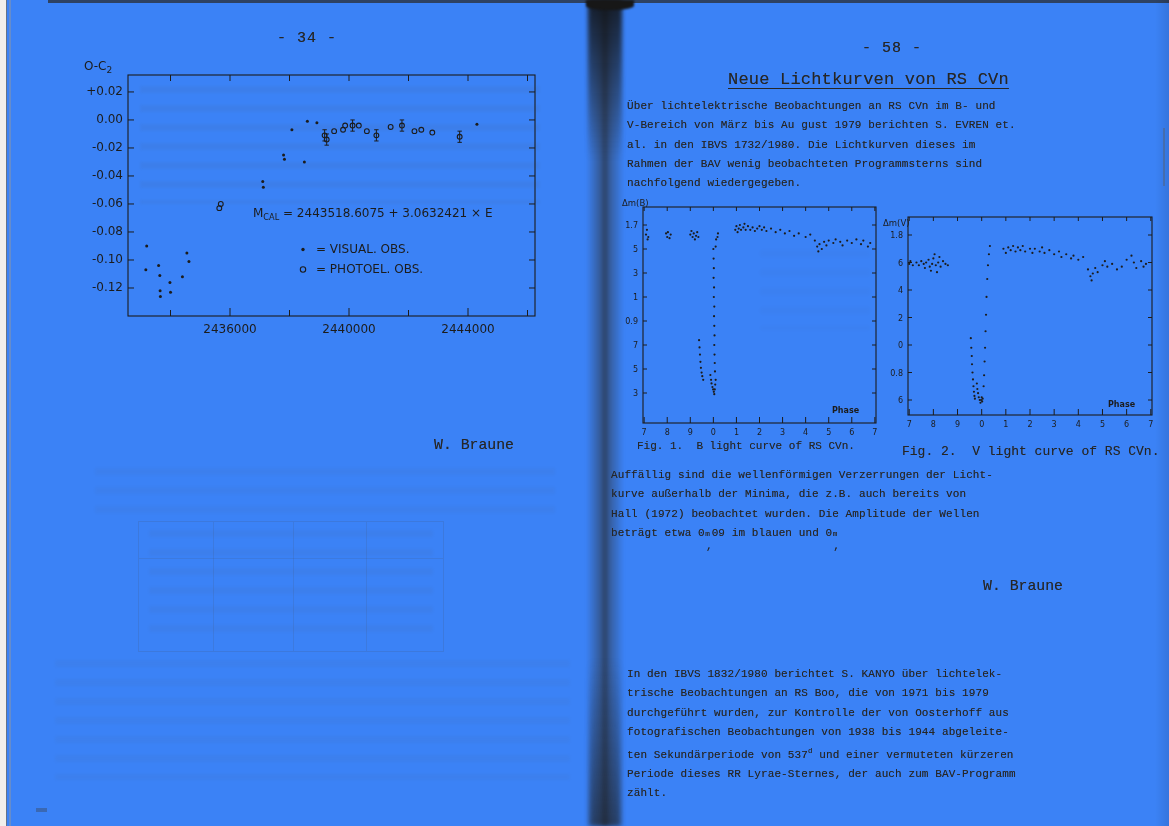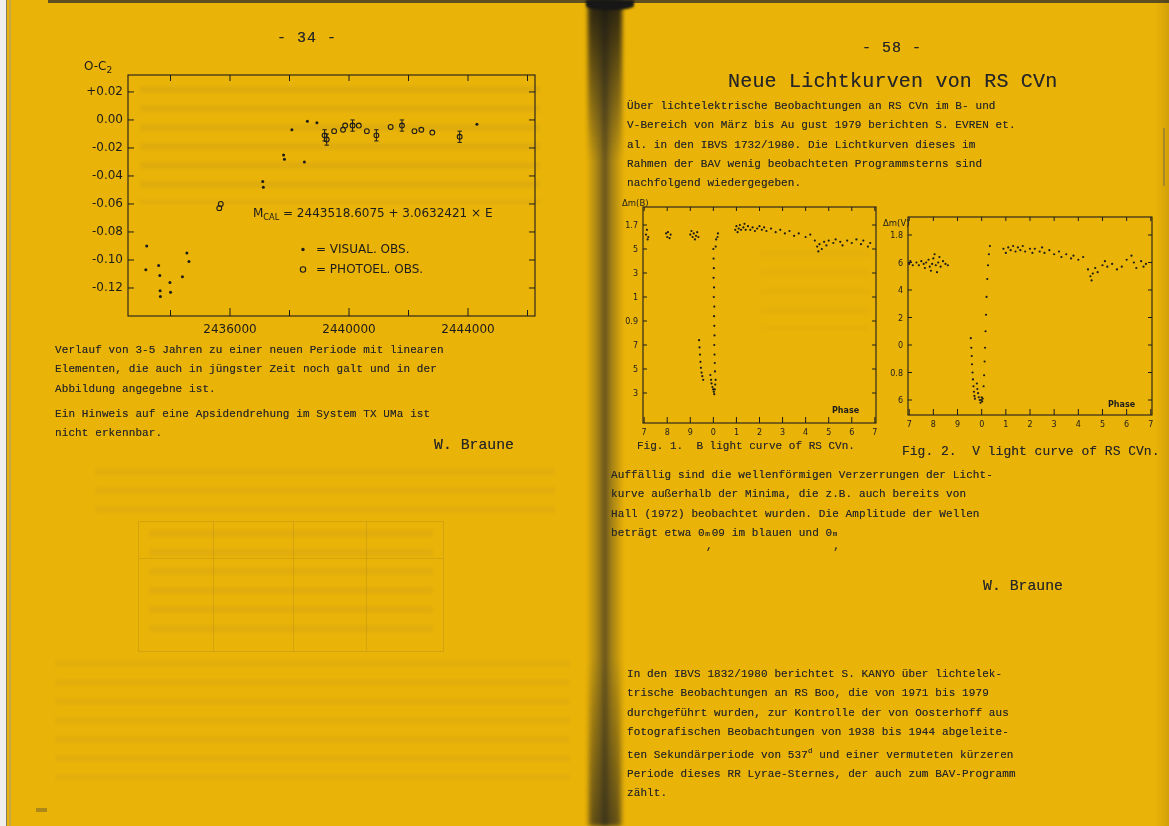--- a/index.html
+++ b/index.html
@@ -1,23 +1,23 @@
 <!DOCTYPE html>
 <html><head>
 <meta charset="utf-8">
 <style>
   html,body{margin:0;padding:0;}
   body{width:1169px;height:826px;overflow:hidden;background:#b5b3ae;}
-  #scan{position:relative;width:1169px;height:826px;background:#eab308;overflow:hidden;
+  #scan{position:relative;width:1169px;height:826px;background:#3b82f6;overflow:hidden;
         font-family:"Liberation Mono","DejaVu Sans Mono",monospace;color:#262626;}
   .txt{position:absolute;white-space:pre-wrap;font-size:11px;line-height:19.3px;
        letter-spacing:.1px;text-shadow:0 0 .5px rgba(45,45,45,.55);}
   .pagenum{position:absolute;font-size:15px;letter-spacing:1px;text-shadow:0 0 .6px rgba(40,40,40,.6);}
-  .sectitle{position:absolute;white-space:pre;font-size:20px;letter-spacing:.2px;
-       text-underline-offset:4px;text-decoration-thickness:1.2px;
+  .sectitle{position:absolute;white-space:pre;font-size:17px;letter-spacing:.2px;
+       text-decoration:underline;text-underline-offset:4px;text-decoration-thickness:1.2px;
        text-shadow:0 0 .5px rgba(45,45,45,.55);}
   .caption{position:absolute;white-space:pre;text-shadow:0 0 .4px rgba(45,45,45,.5);}
   #cap1{font-size:11px;}
   #cap2{font-size:13px;}
   .sig{position:absolute;font-size:14.8px;text-shadow:0 0 .5px rgba(45,45,45,.55);}
   sup{font-size:.68em;}
   .mstack{display:inline-block;position:relative;width:.62em;}
   .mstack .sup{position:absolute;top:-0.62em;left:.06em;font-size:.7em;line-height:1;}
   .mstack .com{position:absolute;top:.46em;left:.1em;line-height:1;}
   svg{position:absolute;overflow:visible;}
@@ -173,25 +173,20 @@
       <line x1="387.47480447335727" y1="81.15398024404415" x2="391.87480447335724" y2="81.15398024404415" stroke="#1c1c1c" stroke-width="1"></line>
       <line x1="387.47480447335727" y1="92.35676932016268" x2="391.87480447335724" y2="92.35676932016268" stroke="#1c1c1c" stroke-width="1"></line>
       <text x="183" y="167" font-size="12" fill="#1c1c1c"><tspan>M</tspan><tspan dy="3" font-size="8.16">CAL</tspan><tspan dy="-3"> = 2443518.6075 + 3.0632421 × E</tspan></text>
       <circle cx="233" cy="199.5" r="1.7" fill="#1c1c1c"></circle>
       <text x="246" y="203" font-size="12" fill="#1c1c1c">= VISUAL. OBS.</text>
       <circle cx="233" cy="219.5" r="2.7" fill="none" stroke="#1c1c1c" stroke-width="1.1"></circle>
       <text x="246" y="223" font-size="12" fill="#1c1c1c">= PHOTOEL. OBS.</text>
       <text x="14" y="20" font-size="12" fill="#1c1c1c"><tspan>O-C</tspan><tspan dy="3" font-size="9">2</tspan></text>
     </svg>
 
-  <div class="txt" style="left:55px;top:341px;width:530px">Verlauf von 3-5 Jahren zu einer neuen Periode mit linearen
-Elementen, die auch in jüngster Zeit noch galt und in der
-Abbildung angegebne ist.</div>
-  <div class="txt" style="left:55px;top:405px;width:530px">Ein Hinweis auf eine Apsidendrehung im System TX UMa ist
-nicht erkennbar.</div>
   <div class="sig" style="left:434px;top:437px">W. Braune</div>
 
   <div class="pagenum" style="left:862px;top:40px">- 58 -</div>
 
   <div class="sectitle" style="left:728px;top:70px">Neue Lichtkurven von RS CVn</div>
 
   <div class="txt" style="left:627px;top:97px;width:535px">Über lichtelektrische Beobachtungen an RS CVn im B- und
 V-Bereich von März bis Au gust 1979 berichten S. EVREN et.
 al. in den IBVS 1732/1980. Die Lichtkurven dieses im
 Rahmen der BAV wenig beobachteten Programmsterns sind

